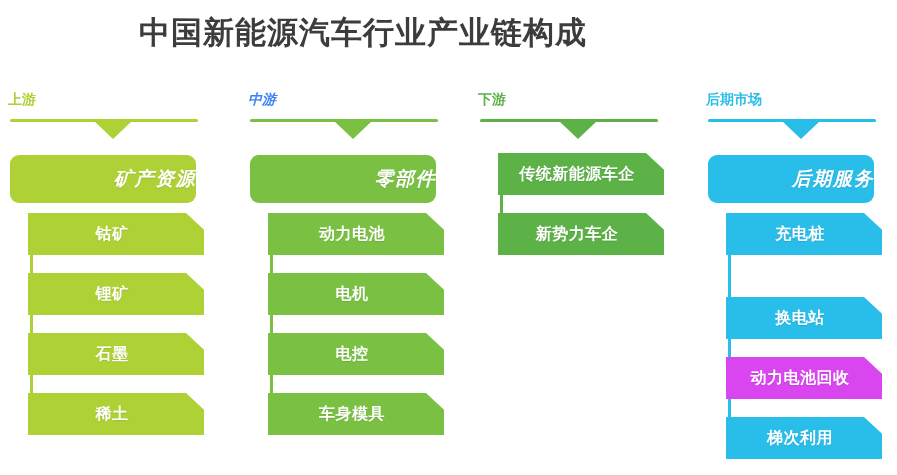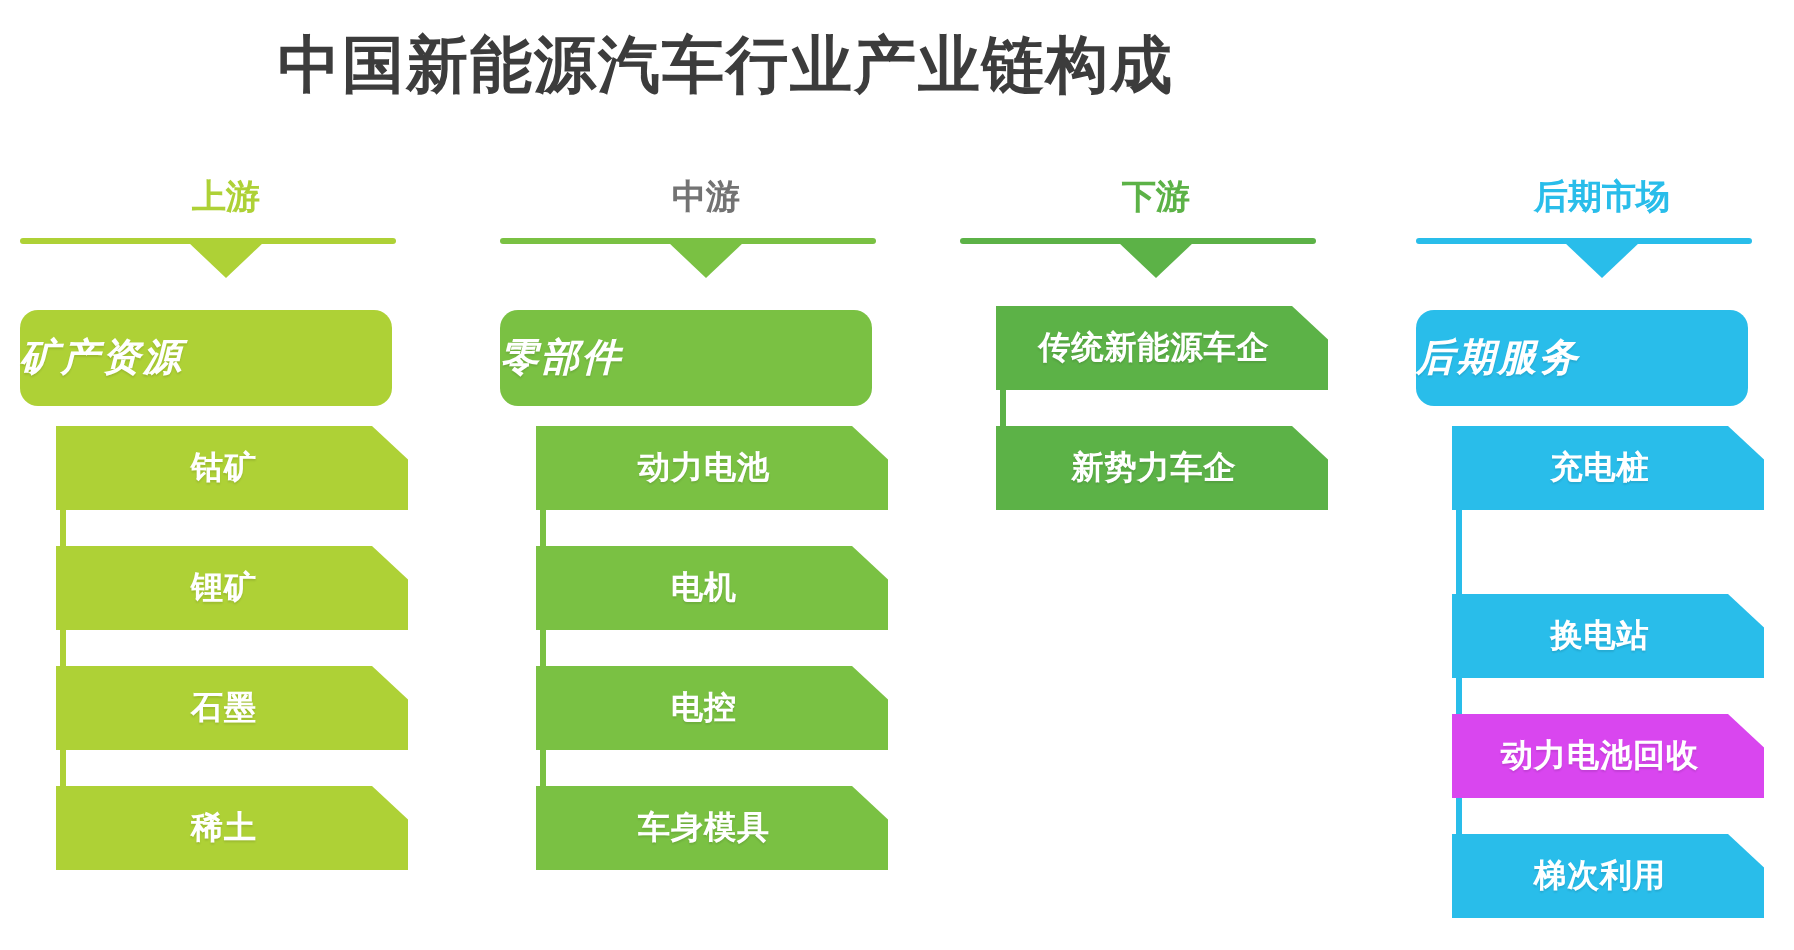--- a/index.html
+++ b/index.html
@@ -59,22 +59,22 @@
   
   .stage-head {
     position: relative;
     height: 55px;
   }
   .stage-label {
     position: absolute;
     top: 0;
     left: 0;
     width: 100%;
-    text-align: center;
-    font-size: 17px;
+    text-align: left;
+    font-size: 14px;
     font-weight: bold;
     white-space: nowrap;
     line-height: 22px;
   }
   .stage-rule {
     position: absolute;
     top: 31px;
     left: 2px;
     right: 20px;
     height: 3px;
@@ -101,21 +101,21 @@
     width: 100%;
   }
 
   .node-primary {
     position: relative;
     margin: 12px 22px 0 2px;
     height: 48px;
     border-radius: 9px;
     display: flex;
     align-items: center;
-    justify-content: flex-start;
+    justify-content: flex-end;
   }
   .node-primary .node-text {
     font-size: 19px;
     font-weight: bold;
     font-style: italic;
     color: #ffffff;
     letter-spacing: 1.5px;
     white-space: nowrap;
     text-shadow: 0 1px 1px rgba(0,0,0,0.10);
   }
@@ -189,21 +189,21 @@
           </div>
           <div class="sub-item" style="background: rgb(174, 209, 54);">
             <span class="sub-text">稀土</span>
           </div>
         </div>
       </div>
     </div>
 
     <div class="column c1">
       <div class="stage-head">
-        <div class="stage-label" style="color: #737373;">中游</div>
+        <div class="stage-label" style="color: #3b82f6; font-style: italic;">中游</div>
         <div class="stage-rule" style="background: rgb(122, 193, 67);"></div>
         <div class="stage-tri" style="border-top-color: rgb(122, 193, 67);"></div>
       </div>
       <div class="node-stack">
         <div class="node-primary" style="background: rgb(122, 193, 67);">
           <span class="node-text">零部件</span>
         </div>
         <div class="sub-list">
           <div class="connector" style="background: rgb(122, 193, 67);"></div>
           <div class="sub-item" style="background: rgb(122, 193, 67);">

